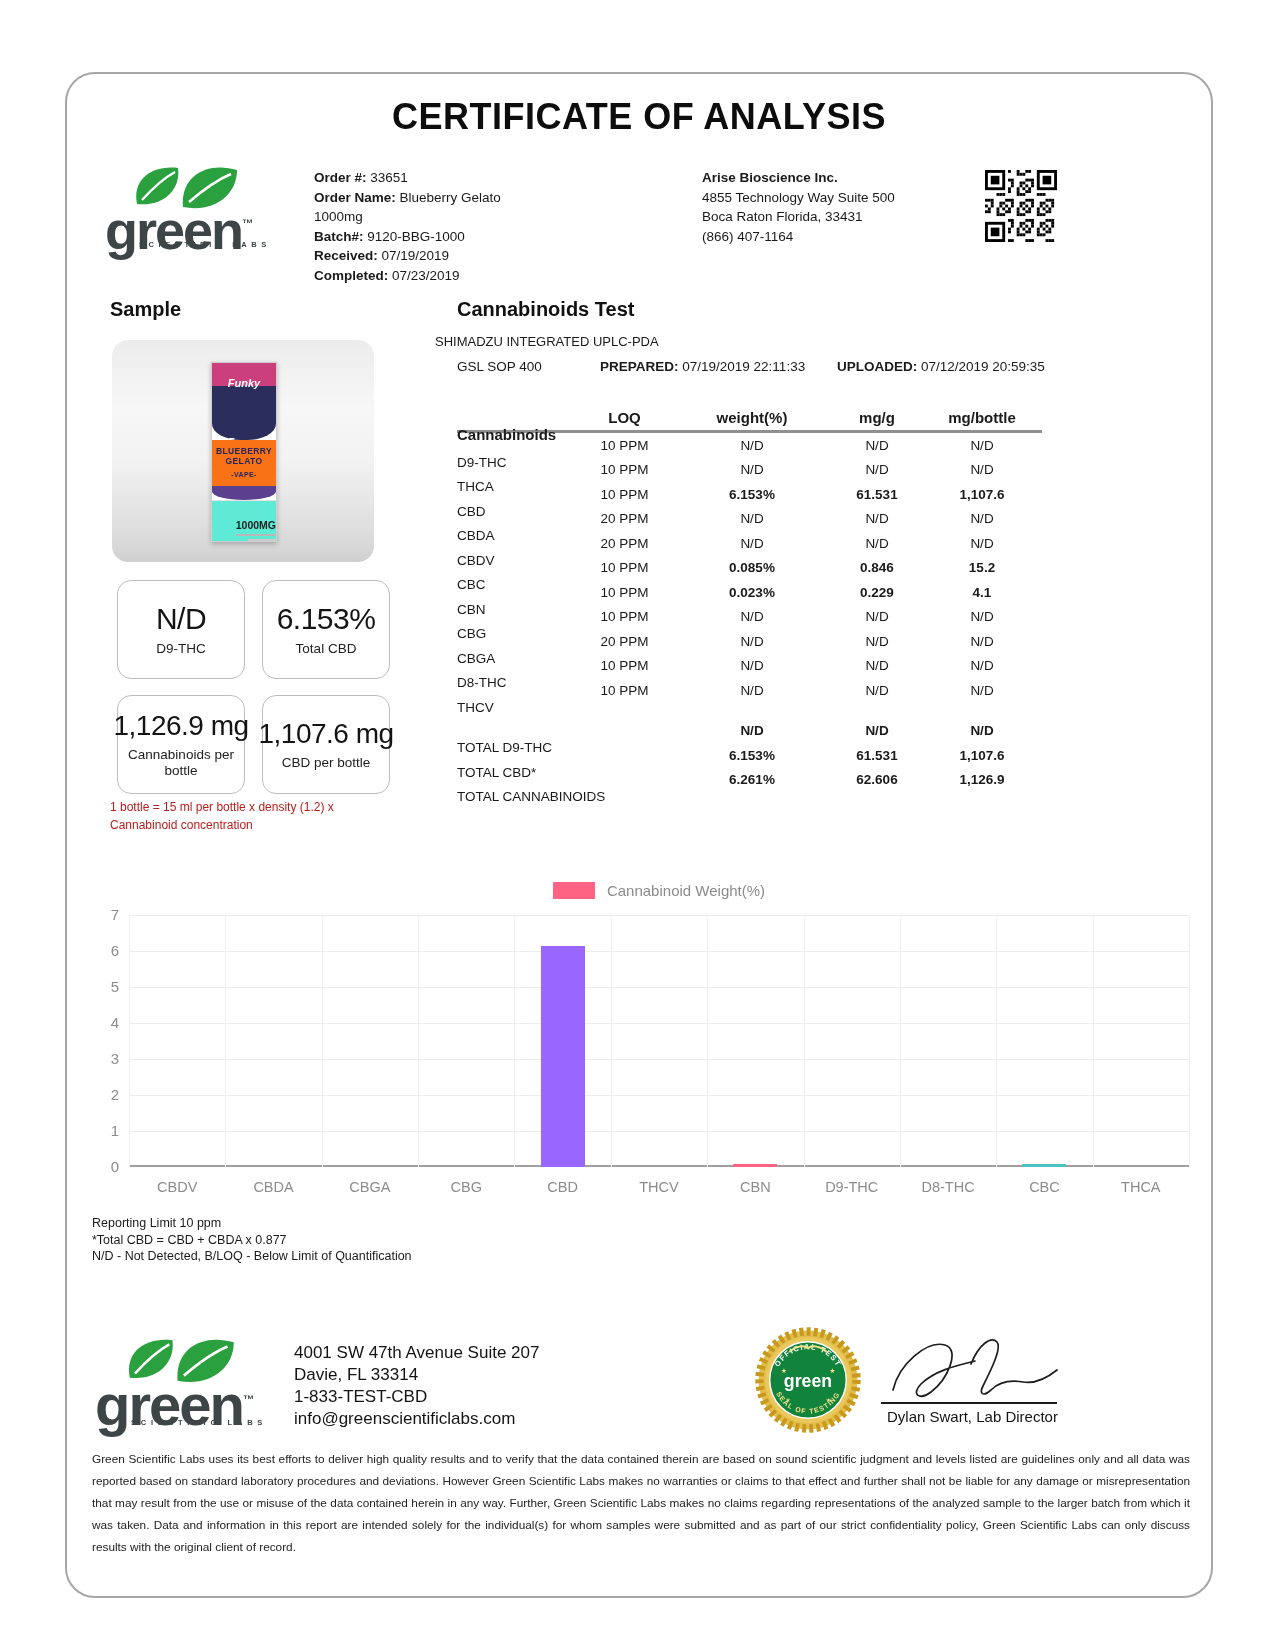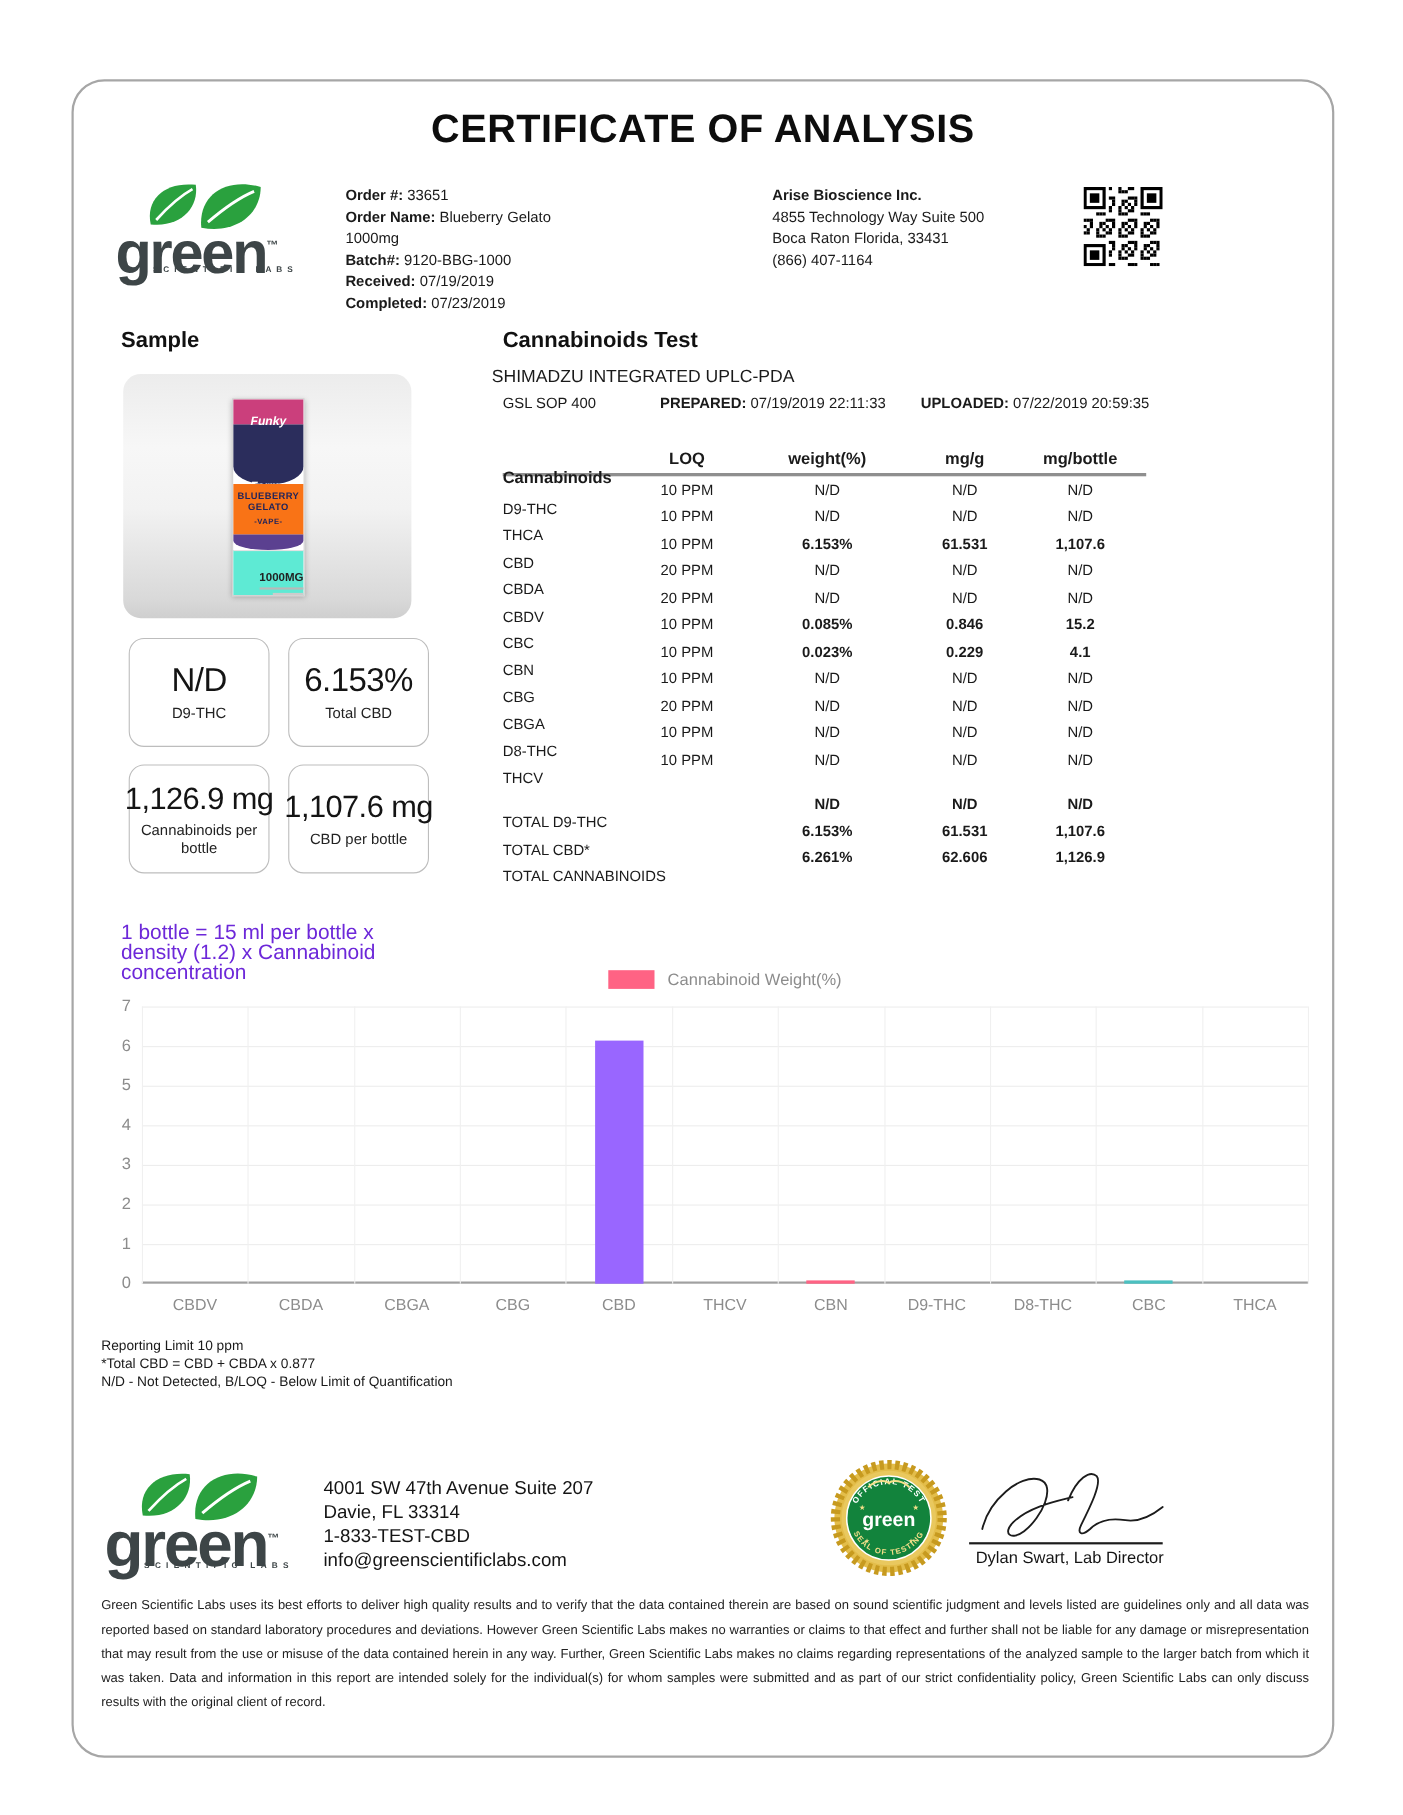--- a/index.html
+++ b/index.html
@@ -69,24 +69,24 @@
   .stats-grid{left:50px;top:506px;width:278px;display:grid;
     grid-template-columns:128px 128px;grid-column-gap:17px;grid-row-gap:16px;}
   .stat-box{
     width:128px;height:99px;border:1.5px solid #bdbdbd;border-radius:14px;
     display:flex;flex-direction:column;align-items:center;justify-content:center;
     text-align:center;background:#fff;box-sizing:border-box;
   }
   .stat-value{font-size:28px;color:#141414;letter-spacing:-.5px;white-space:nowrap;}
   .stat-box:nth-child(-n+2) .stat-value{font-size:30px;}
   .stat-label{font-size:13.5px;line-height:16px;color:#222;margin-top:5px;padding:0 6px;}
-  .formula-note{left:43px;top:766px;width:290px;font-size:19px;line-height:18px;color:#6d28d9;}
+  .formula-note{left:43px;top:724px;width:290px;font-size:12px;line-height:18px;color:#b91c1c;}
   
   .test-heading{left:390px;top:224px;}
-  .method-line{left:380px;top:260px;font-size:16px;text-align:right;}
+  .method-line{left:368px;top:260px;font-size:13px;text-align:right;}
   .sop{left:390px;top:285px;font-size:13.5px;}
   .prepared{left:533px;top:285px;font-size:13.5px;}
   .uploaded{left:770px;top:285px;font-size:13.5px;}
   .lbl{font-weight:bold;}
   .ctable{left:390px;top:330px;width:585px;font-size:13.5px;}
   .trow{display:flex;align-items:center;height:24.5px;}
   .trow .c0{width:120px;text-align:left;margin-top:34px;}
   .trow .c1{width:95px;text-align:center;}
   .trow .c2{width:160px;text-align:center;}
   .trow .c3{width:90px;text-align:center;}
@@ -361,21 +361,21 @@
         <div class="stat-label">CBD per bottle</div>
       </div>
     </div>
 
   <div class="abs formula-note">1 bottle = 15 ml per bottle x density (1.2) x Cannabinoid concentration</div>
 
   <div class="abs section-heading test-heading">Cannabinoids Test</div>
   <div class="abs method-line">SHIMADZU INTEGRATED UPLC-PDA</div>
   <div class="abs sop">GSL SOP 400</div>
   <div class="abs prepared"><span class="lbl">PREPARED:</span> <span>07/19/2019 22:11:33</span></div>
-  <div class="abs uploaded"><span class="lbl">UPLOADED:</span> <span>07/22/2019 20:59:35</span></div>
+  <div class="abs uploaded"><span class="lbl">UPLOADED:</span> <span>07/12/2019 20:59:35</span></div>
 
   <div class="abs ctable">
     <div class="trow thead">
       <div class="c0">Cannabinoids</div>
       <div class="c1">LOQ</div>
       <div class="c2">weight(%)</div>
       <div class="c3">mg/g</div>
       <div class="c4">mg/bottle</div>
     </div>
     <div id="table-body">

